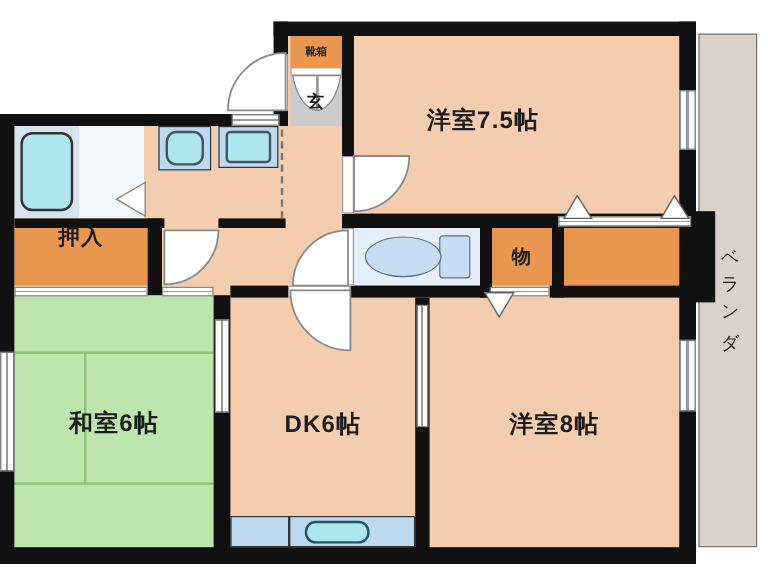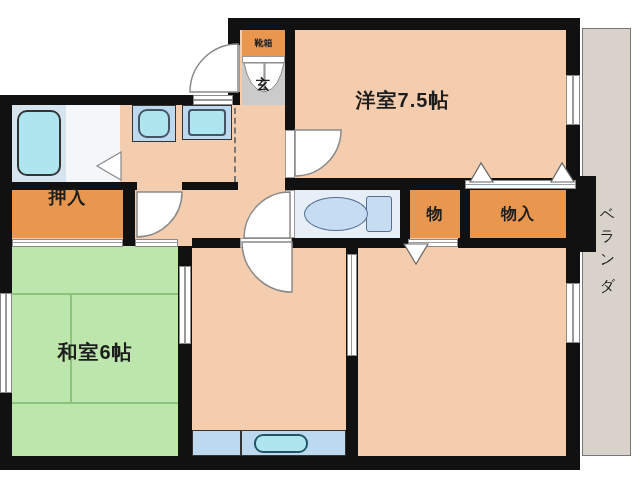--- a/index.html
+++ b/index.html
@@ -113,19 +113,20 @@
     <path d="M 470 182 L 493 182 L 481 163 Z" fill="#fff" stroke="#666" stroke-width="1.2"></path>
     <path d="M 551 182 L 574 182 L 562 163 Z" fill="#fff" stroke="#666" stroke-width="1.2"></path>
     <path d="M 404 244 L 428 244 L 416 264 Z" fill="#fff" stroke="#666" stroke-width="1.2"></path>
     <path d="M 121 152 L 121 180 L 97 166 Z" fill="#fff" stroke="#888" stroke-width="1.2"></path>
     <path d="M 244 63 Q 249 89 264 92 L 264 63 Z" fill="#fff" stroke="#888" stroke-width="1"></path>
     <path d="M 284 63 Q 279 89 265 92 L 265 63 Z" fill="#fff" stroke="#888" stroke-width="1"></path>
   </svg>
 
   <div class="label" style="left:295px;top:30px;width:215px;height:140px;font-size:20px;">洋室7.5帖</div>
   <div class="label" style="left:12px;top:246px;width:166px;height:212px;font-size:20px;">和室6帖</div>
+  <div class="label" style="left:192px;top:248px;width:154px;height:210px;font-size:20px;">DK6帖</div>
+  <div class="label" style="left:358px;top:248px;width:208px;height:210px;font-size:20px;">洋室8帖</div>
   <div class="label" style="left:12px;top:173px;width:111px;height:48px;font-size:18px;">押入</div>
   <div class="label" style="left:410px;top:190px;width:50px;height:48px;font-size:16px;">物</div>
-  <div class="label" style="left:470px;top:190px;width:96px;height:48px;font-size:16px;">物入</div>
   <div class="label" style="left:242px;top:66px;width:43px;height:38px;font-size:14px;">玄</div>
   <div class="label" style="left:242px;top:30px;width:43px;height:26px;font-size:9px;letter-spacing:0;">靴箱</div>
 
 </div>
 
 </body></html>

